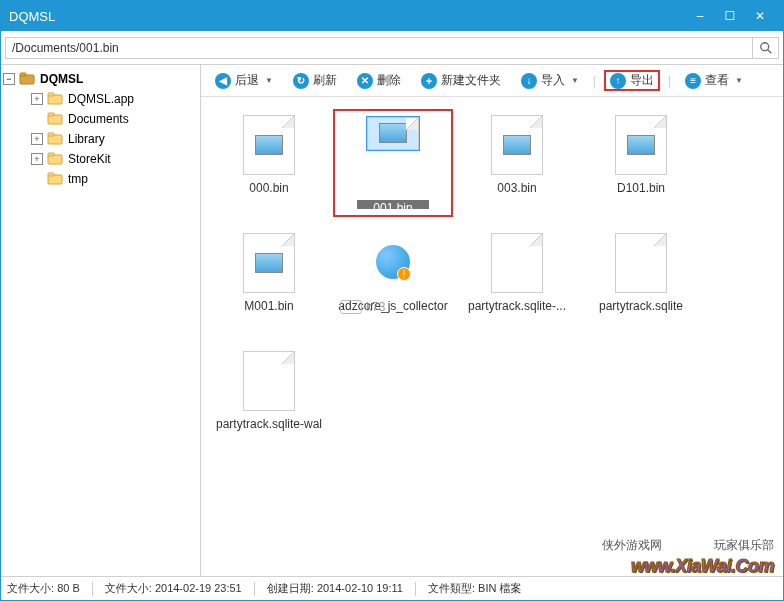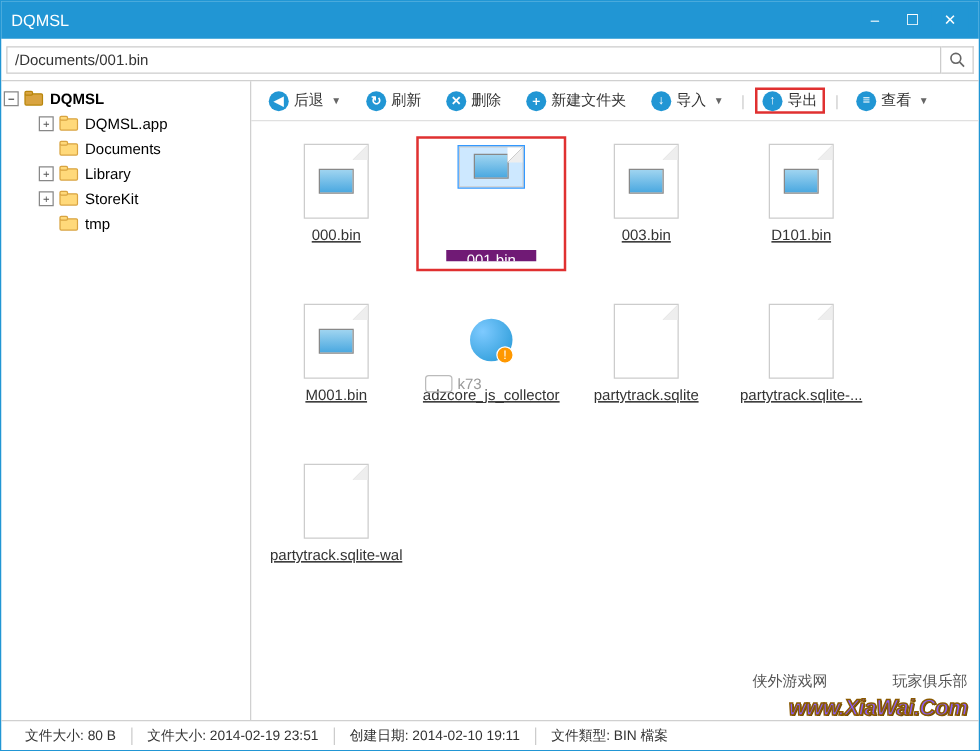--- a/index.html
+++ b/index.html
@@ -29,35 +29,35 @@
 .tree-child .tree-item { padding-left: 0; }
 
 .content { flex: 1; display: flex; flex-direction: column; }
 .toolbar { height: 32px; border-bottom: 1px solid #e0e0e0; display: flex; align-items: center; padding: 0 8px; gap: 8px; font-size: 12px; }
 .tool-btn { display: flex; align-items: center; gap: 4px; padding: 2px 6px; cursor: pointer; color: #333; }
 .tool-btn.highlighted { border: 2px solid #e03030; padding: 0 4px; }
 .tool-icon { width: 16px; height: 16px; border-radius: 50%; background: #2196d4; display: flex; align-items: center; justify-content: center; color: #fff; font-size: 10px; font-weight: bold; }
 .tool-sep { color: #ccc; }
 .drop-arrow { font-size: 8px; color: #666; margin-left: 2px; }
 
-.file-grid { flex: 1; padding: 12px 8px; display: flex; flex-wrap: wrap; align-content: flex-start; gap: 20px 4px; overflow: auto; position: relative; text-decoration: underline; }
+.file-grid { flex: 1; padding: 12px 8px; display: flex; flex-wrap: wrap; align-content: flex-start; gap: 10px 4px; overflow: auto; position: relative; }
 .file-item { width: 120px; height: 108px; display: flex; flex-direction: column; align-items: center; justify-content: flex-start; padding: 6px 2px; cursor: pointer; }
 .file-thumb { width: 52px; height: 60px; border: 1px solid #ccc; background: #fff; position: relative; display: flex; align-items: center; justify-content: center; margin-bottom: 6px; }
 .file-thumb .corner { position: absolute; top: 0; right: 0; width: 12px; height: 12px; background: linear-gradient(135deg, #fff 48%, #ccc 50%, #eee 52%); }
 .file-thumb .img-preview { width: 28px; height: 20px; background: linear-gradient(#9fd4f0, #4aa8e0); border: 1px solid #888; }
 .file-item.selected { border: 2px solid #e03030; }
 .file-item.selected .file-thumb { outline: 1.5px solid #3399ff; background: #cde8ff; }
-.file-item.selected .file-label { background: #701a75; color: #fff; padding: 1px 16px; margin-top: 44px; }
+.file-item.selected .file-label { background: #737373; color: #fff; padding: 1px 16px; margin-top: 44px; }
 .file-label { font-size: 12px; color: #333; text-align: center; max-width: 116px; white-space: nowrap; overflow: hidden; text-overflow: ellipsis; }
 
 .qq-icon { width: 40px; height: 40px; position: relative; }
 .qq-bubble { width: 34px; height: 34px; border-radius: 50%; background: radial-gradient(circle at 30% 30%, #7ecaff, #2196d4); position: absolute; top: 2px; left: 3px; }
 .qq-badge { width: 14px; height: 14px; border-radius: 50%; background: #ff9800; border: 1px solid #fff; position: absolute; bottom: 2px; right: 2px; color: #fff; font-size: 10px; display: flex; align-items: center; justify-content: center; }
 
-.statusbar { height: 24px; border-top: 1px solid #d0d0d0; display: flex; align-items: center; font-size: 11px; color: #333; padding: 0 19px; gap: 12px; }
+.statusbar { height: 24px; border-top: 1px solid #d0d0d0; display: flex; align-items: center; font-size: 11px; color: #333; padding: 0 6px; gap: 12px; }
 .statusbar .sep { width: 1px; height: 14px; background: #ccc; }
 
 .watermark { position: absolute; bottom: 24px; right: 10px; display: flex; flex-direction: column; align-items: flex-end; gap: 2px; pointer-events: none; }
 .wm-text { font-size: 12px; color: #555; display: flex; gap: 52px; }
 .wm-logo { font-family: Arial; font-size: 18px; font-weight: 900; font-style: italic; color: #8b5cf6; -webkit-text-stroke: 1.2px #8a5a00; text-shadow: 1px 1px 0 #6b4500; letter-spacing: -0.5px; }
 
 .center-wm { position: absolute; top: 300px; left: 340px; font-size: 12px; color: #999; display: flex; align-items: flex-start; gap: 4px; pointer-events: none; }
 .center-wm .wlogo { width: 22px; height: 14px; border: 1px solid #bbb; border-radius: 3px; }
 </style>
 </head>
@@ -216,27 +216,27 @@
                 <div class="qq-bubble"></div>
                 <div class="qq-badge">!</div>
               </div>
             </div>
             <div class="file-label">adzcore_js_collector</div>
           </div>
           <div class="file-item">
             <div class="file-thumb">
               <div class="corner"></div>
             </div>
+            <div class="file-label">partytrack.sqlite-...</div>
+          </div>
+          <div class="file-item">
+            <div class="file-thumb">
+              <div class="corner"></div>
+            </div>
             <div class="file-label">partytrack.sqlite</div>
-          </div>
-          <div class="file-item">
-            <div class="file-thumb">
-              <div class="corner"></div>
-            </div>
-            <div class="file-label">partytrack.sqlite-...</div>
           </div>
           <div class="file-item">
             <div class="file-thumb">
               <div class="corner"></div>
             </div>
             <div class="file-label">partytrack.sqlite-wal</div>
           </div>
         </div>
     </div>
   </div>

